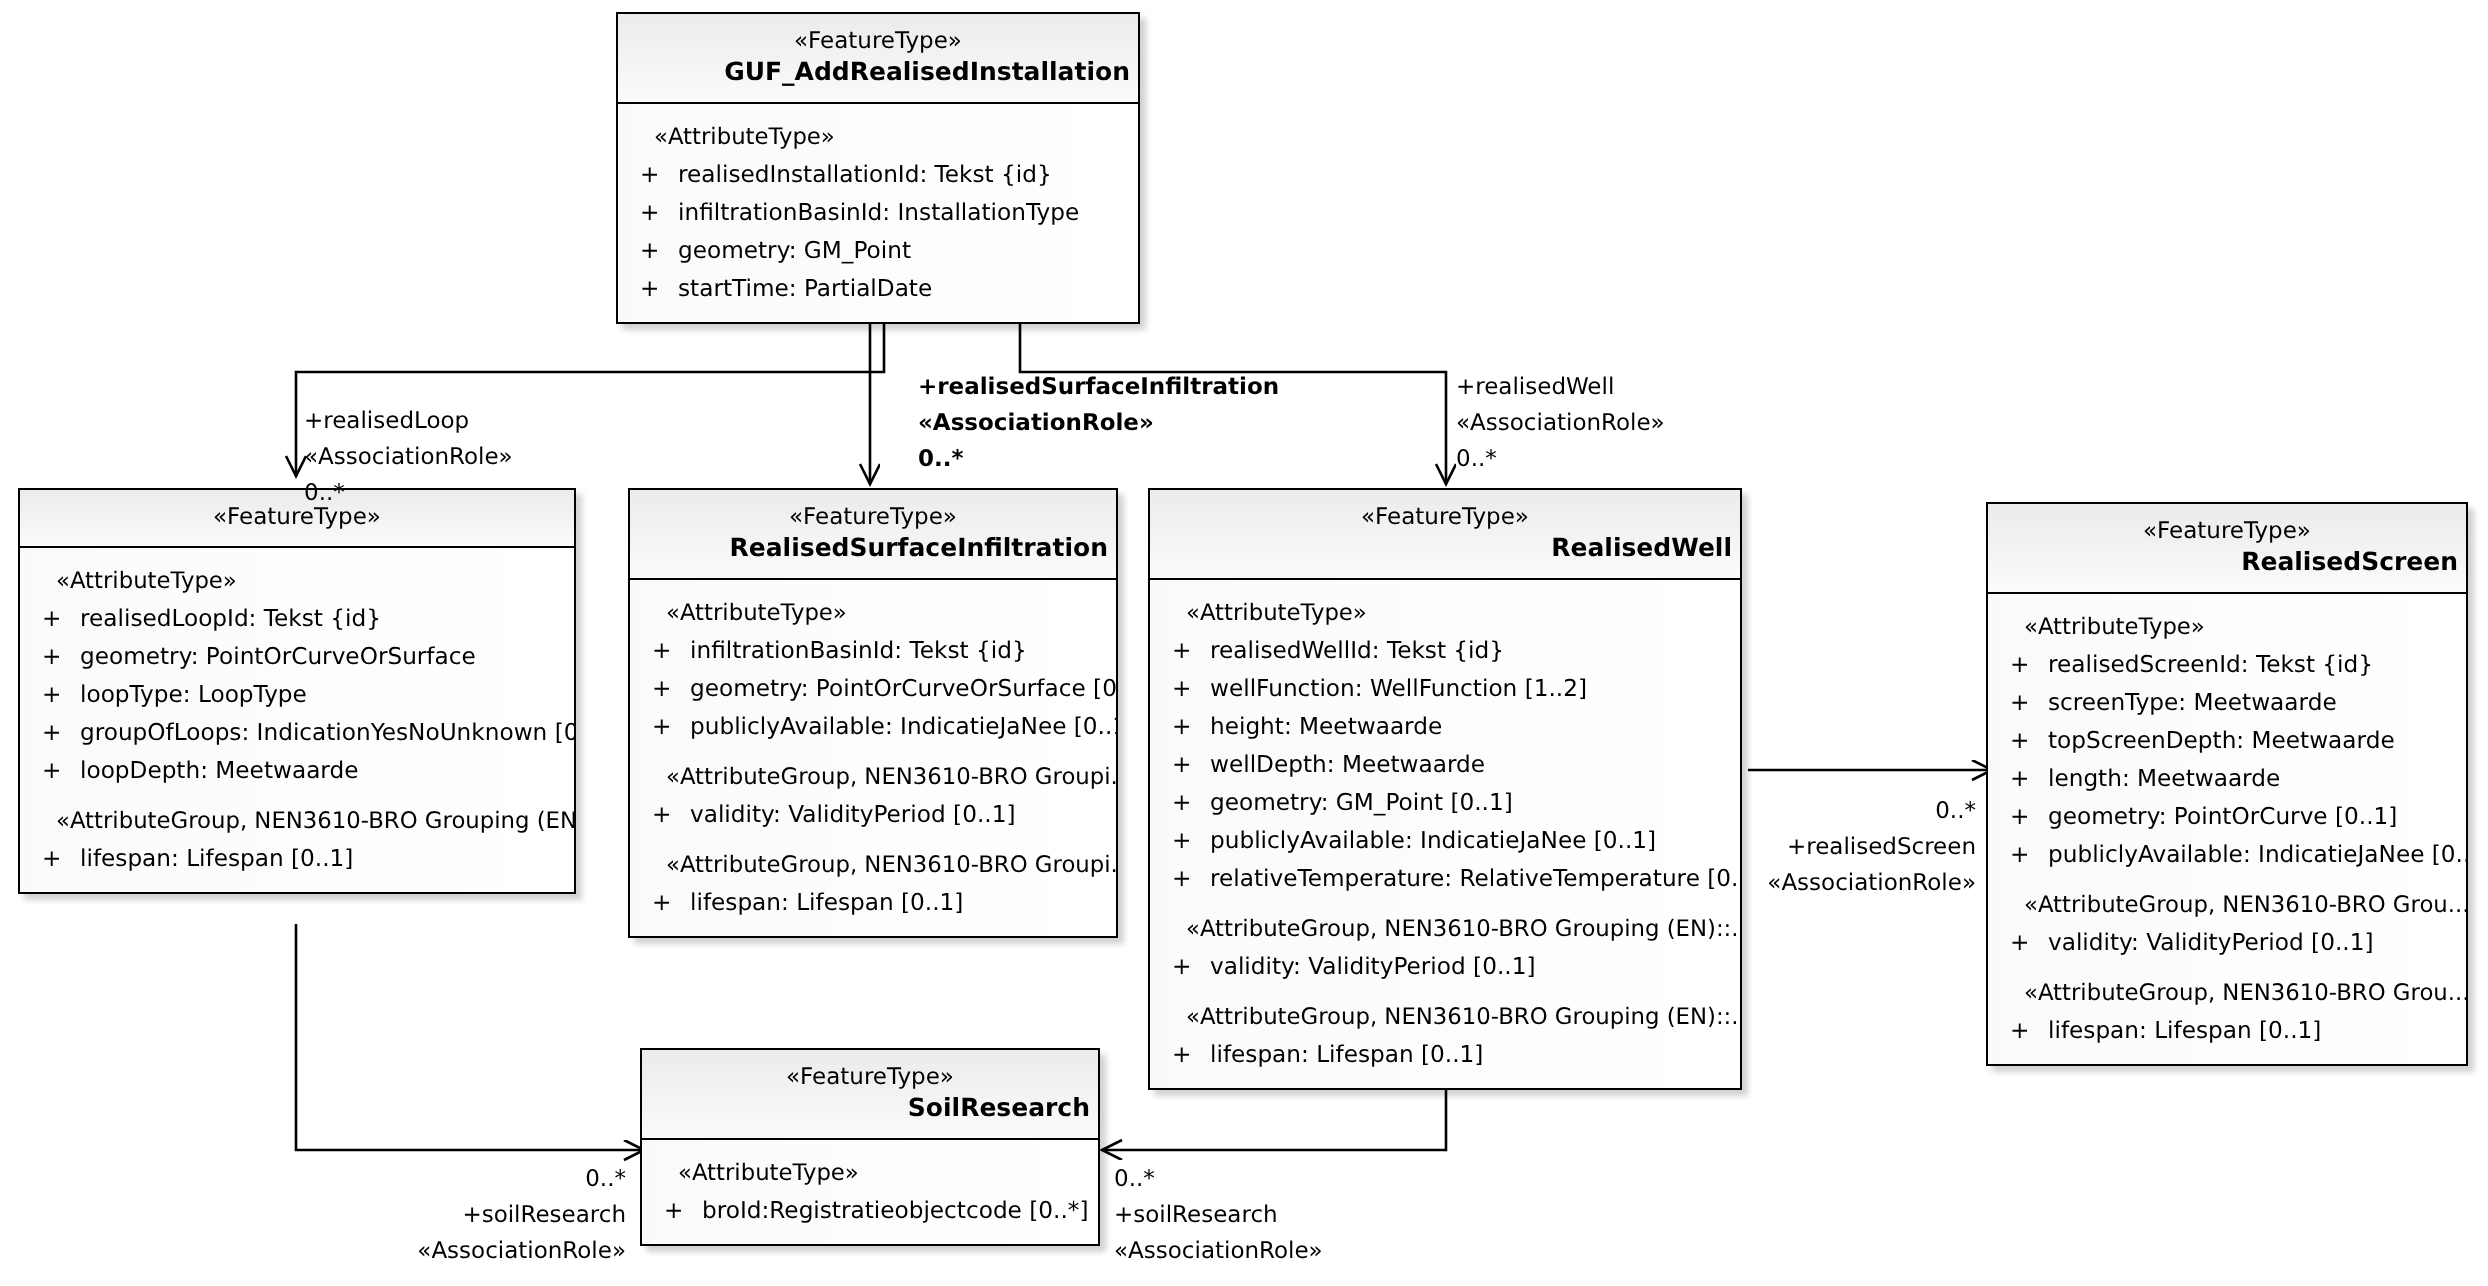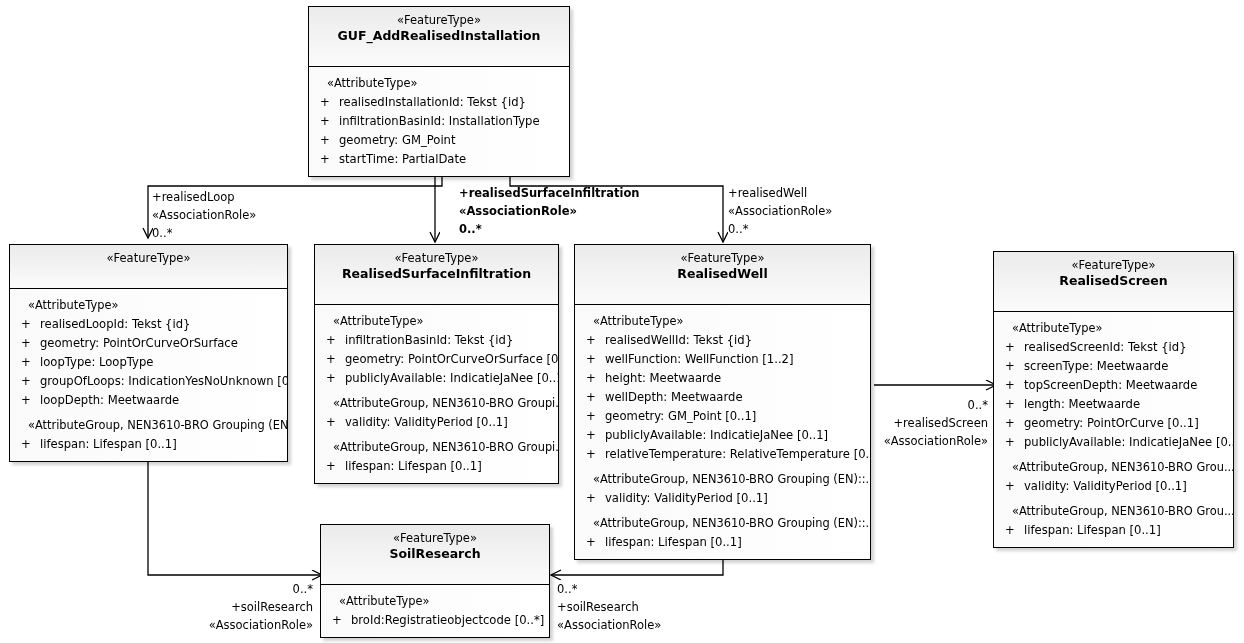--- a/index.html
+++ b/index.html
@@ -36,36 +36,37 @@
     box-sizing: border-box;
     border: 1.6px solid #000000;
     background: #ffffff;
     box-shadow: 3px 3px 3px rgba(0,0,0,0.18);
   }
   .uml-header {
     box-sizing: border-box;
     border-bottom: 1.6px solid #000000;
     background: linear-gradient(to bottom, #ebebeb 0%, #f2f2f2 45%, #fbfbfb 100%);
     text-align: center;
-    padding: 6px 4px 22px 4px;
+    padding: 6px 4px 7px 4px;
     white-space: nowrap;
     overflow: hidden;
   }
   .stereotype {
     font-size: 11.5px;
     color: #000000;
     line-height: 15px;
     display: block;
   }
   .classname {
     font-size: 12.5px;
     font-weight: bold;
     color: #000000;
     line-height: 16px;
     display: block;
+    text-align: right;
   }
   .uml-body {
     background: linear-gradient(to right, #fafafa 0%, #fdfdfd 55%, #ffffff 100%);
     padding: 7px 0 7px 0;
     overflow: hidden;
   }
   .attr-row {
     display: block;
     position: relative;
     font-size: 11.6px;
@@ -342,21 +343,21 @@
     </div>
     <div class="uml-body">
       <span class="group-row">«AttributeType»</span>
       <span class="attr-row">
         <span class="vis">+</span>
         <span>broId:Registratieobjectcode [0..*] {id}</span>
       </span>
     </div>
   </div>
 
-  <div class="edge-label" style="left:152px; top:188px;">
+  <div class="edge-label" style="left:152px; top:201px;">
     <div>+realisedLoop</div>
     <div>«AssociationRole»</div>
     <div>0..*</div>
   </div>
 
   <div class="edge-label" style="left:459px; top:184px;font-weight:bold;">
     <div>+realisedSurfaceInfiltration</div>
     <div>«AssociationRole»</div>
     <div>0..*</div>
   </div>

